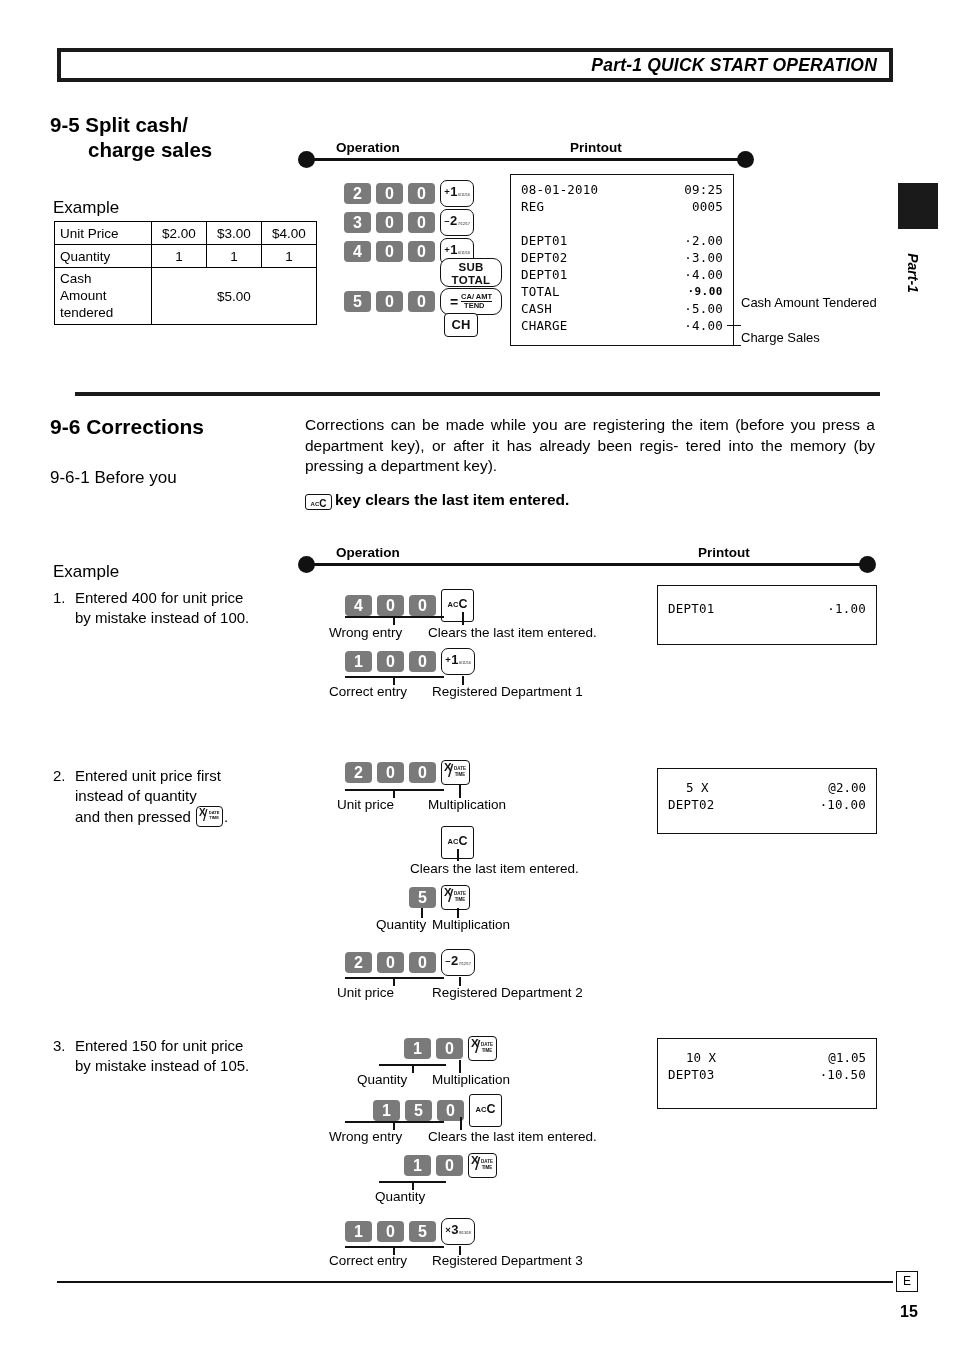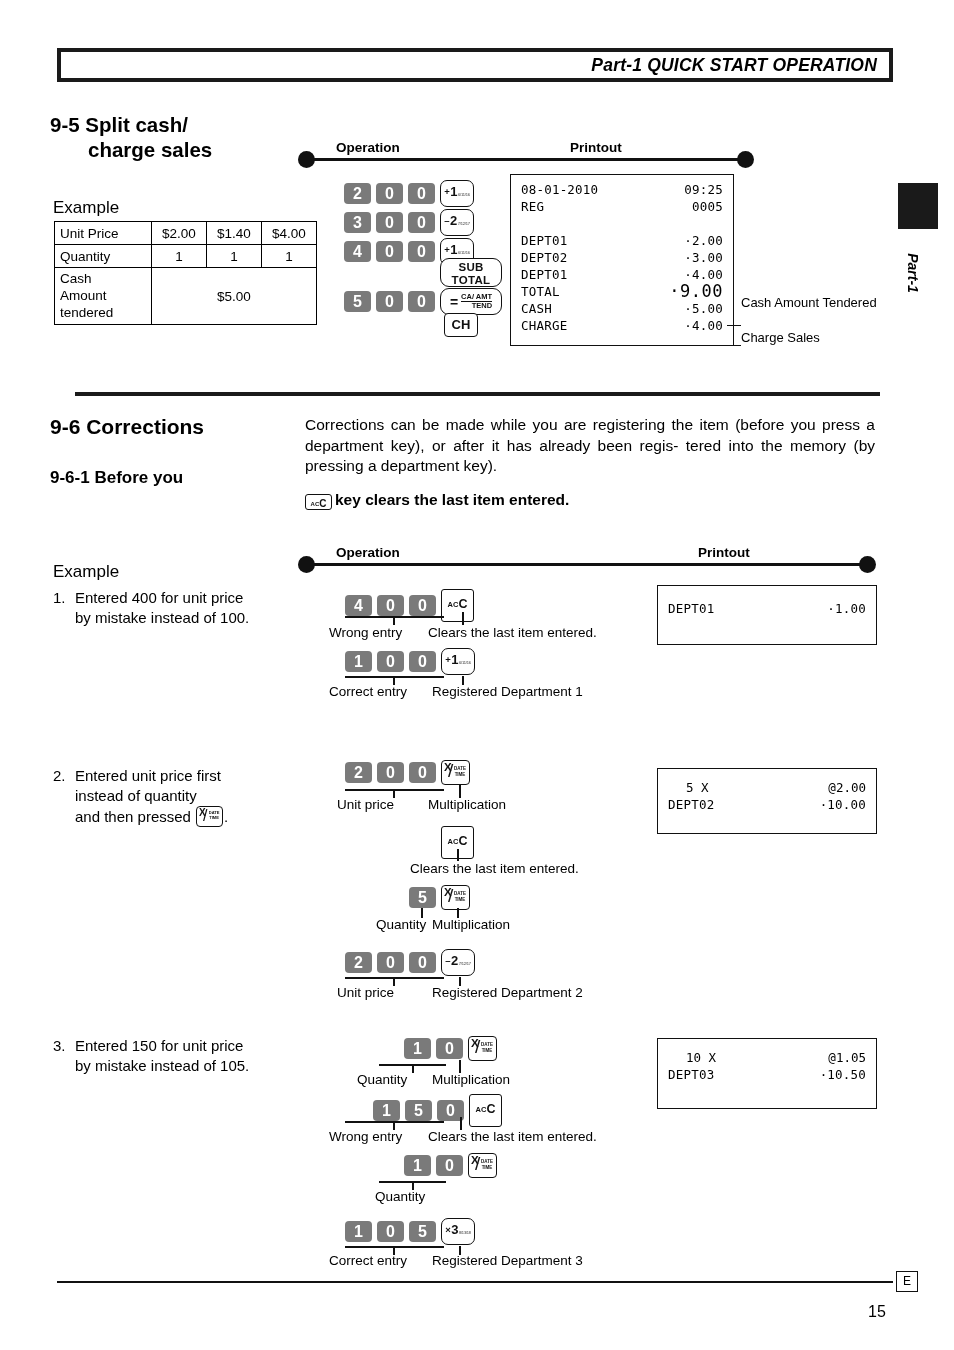--- a/index.html
+++ b/index.html
@@ -31,21 +31,21 @@
   }
   #side-tab-label span{transform:rotate(90deg);white-space:nowrap;display:block;}
 
   
   .sec-num-title{font-weight:bold;font-size:20.5px;line-height:25px;}
   #sec95{left:50px;top:112px;width:250px;}
   #sec95 .l1{display:block;}
   #sec95 .l2{display:block;padding-left:38px;}
 
   #sec96{left:50px;top:415px;width:260px;font-weight:bold;font-size:21px;}
-  #sec961{left:50px;top:466px;width:260px;font-weight:bold;font-size:17px;line-height:23px;}
+  #sec961{left:50px;top:466px;width:260px;font-weight:normal;font-size:17px;line-height:23px;}
   #sec961 .ind{display:block;padding-left:47px;}
 
   .example-hd{font-size:17px;}
   #ex1-label{left:53px;top:198px;}
   #ex2-label{left:53px;top:562px;}
 
   
   #example-table{
     left:54px;top:221px;border-collapse:collapse;
     font-size:13.5px;
@@ -93,21 +93,21 @@
   .key-dept .main .pm{font-size:9.5px;vertical-align:1px;font-weight:bold;}
   .key-dept .sub{font-size:4px;line-height:6px;letter-spacing:-.2px;color:#333;}
   .key-acc{width:33px;height:33px;line-height:26px;border-radius:3px;font-weight:bold;}
   .key-acc .ac{font-size:7.5px;vertical-align:1px;}
   .key-acc .c{font-size:12.5px;}
   .key-sub{width:62px;height:29px;border-radius:9px;line-height:13px;padding-top:2px;
            font-size:11.5px;font-weight:bold;letter-spacing:.3px;}
   .key-ca{width:62px;height:27px;border-radius:9px;display:inline-flex;align-items:center;
           justify-content:center;gap:3px;}
   .key-ca .eq{font-size:14px;font-weight:bold;line-height:10px;}
-  .key-ca .frac{font-size:7.5px;font-weight:bold;line-height:8.5px;text-align:right;}
+  .key-ca .frac{font-size:7.5px;font-weight:bold;line-height:8.5px;text-align:left;}
   .key-ca .frac .bot{padding-left:3px;border-top:1px solid #111;display:block;}
   .key-ch{width:34px;height:24px;line-height:22px;font-size:13px;font-weight:bold;border-radius:4px;}
   .key-mul{width:29px;height:25px;border-radius:4px;position:relative;overflow:hidden;}
   .key-mul .x{position:absolute;left:2px;top:0px;font-size:11.5px;font-weight:bold;line-height:12px;}
   .key-mul .slash{position:absolute;left:6px;top:-1px;font-size:19px;line-height:22px;font-weight:300;}
   .key-mul .dt{position:absolute;right:1.5px;top:5px;font-size:4.5px;line-height:5.5px;
                font-weight:bold;text-align:center;width:15px;}
   .key-inline{width:27px;height:21px;vertical-align:-5px;margin:0 1px;}
   .key-inline .x{font-size:10px;}
   .key-inline .slash{font-size:16px;line-height:19px;}
@@ -129,21 +129,21 @@
   
   .receipt{
     position:absolute;box-sizing:border-box;border:1.6px solid #111;background:#fff;
     font-family:"DejaVu Sans Mono", monospace;font-size:12.5px;line-height:17px;
     padding:6px 10px 6px 10px;
   }
   .rline{display:flex;justify-content:space-between;white-space:pre;}
   .rline .lft{letter-spacing:.2px;}
   .rline .rgt{letter-spacing:.2px;}
   .rline.blank{height:17px;}
-  .rline.big .rgt{font-size:17px;font-weight:normal;letter-spacing:.5px;}
+  .rline.big .rgt{font-size:11px;font-weight:bold;letter-spacing:.5px;}
   #receipt-main{left:510px;top:174px;width:224px;height:172px;}
   #receipt-c1{left:657px;top:585px;width:220px;height:60px;padding-top:14px;}
   #receipt-c2{left:657px;top:768px;width:220px;height:66px;padding-top:10px;}
   #receipt-c3{left:657px;top:1038px;width:220px;height:71px;padding-top:10px;}
   .rcenter{display:flex;justify-content:space-between;white-space:pre;padding-left:18px;}
 
   
   .callout-line{position:absolute;height:1.4px;background:#111;}
   .callout-text{position:absolute;font-size:13px;white-space:nowrap;}
   #co1-line{left:727px;top:325px;width:14px;}
@@ -175,21 +175,21 @@
   .vbar{width:1.6px;}
   .anno{position:absolute;font-size:13.5px;white-space:nowrap;}
 
   
   #footer-rule{left:57px;top:1281px;width:836px;height:1.6px;background:#111;}
   #footer-e{
     left:896px;top:1271px;width:22px;height:21px;box-sizing:border-box;
     border:1.6px solid #111;background:#fff;
     font-size:12px;line-height:18px;text-align:center;
   }
-  #page-number{left:868px;top:1303px;font-weight:normal;font-size:16px;}
+  #page-number{left:900px;top:1303px;font-weight:bold;font-size:16px;}
 </style>
 </head>
 <body>
 
 <div class="abs" id="header-banner">
   <div id="header-title">Part-1 QUICK START OPERATION</div>
 </div>
 
 <div class="abs" id="side-tab-block"></div>
 <div class="abs" id="side-tab-label">
@@ -201,21 +201,21 @@
   <span class="l2">charge sales</span>
 </div>
 
 <div class="abs example-hd" id="ex1-label">Example</div>
 
 <table class="abs" id="example-table">
   <tbody>
       <tr>
     <td class="hdcell">Unit Price</td>
     <td class="valcell">$2.00</td>
-    <td class="valcell">$1.40</td>
+    <td class="valcell">$3.00</td>
     <td class="valcell">$4.00</td>
   </tr>
   <tr>
     <td class="hdcell">Quantity</td>
     <td class="valcell">1</td>
     <td class="valcell">1</td>
     <td class="valcell">1</td>
   </tr>
   <tr>
     <td class="hdcell cashlbl tendered">

